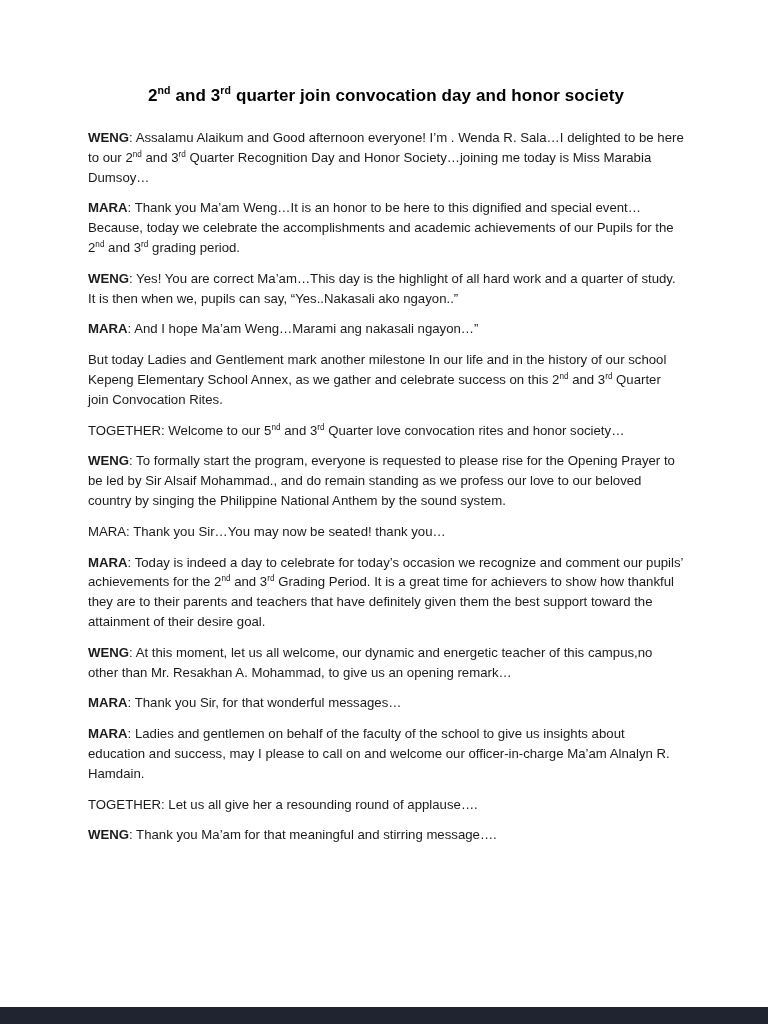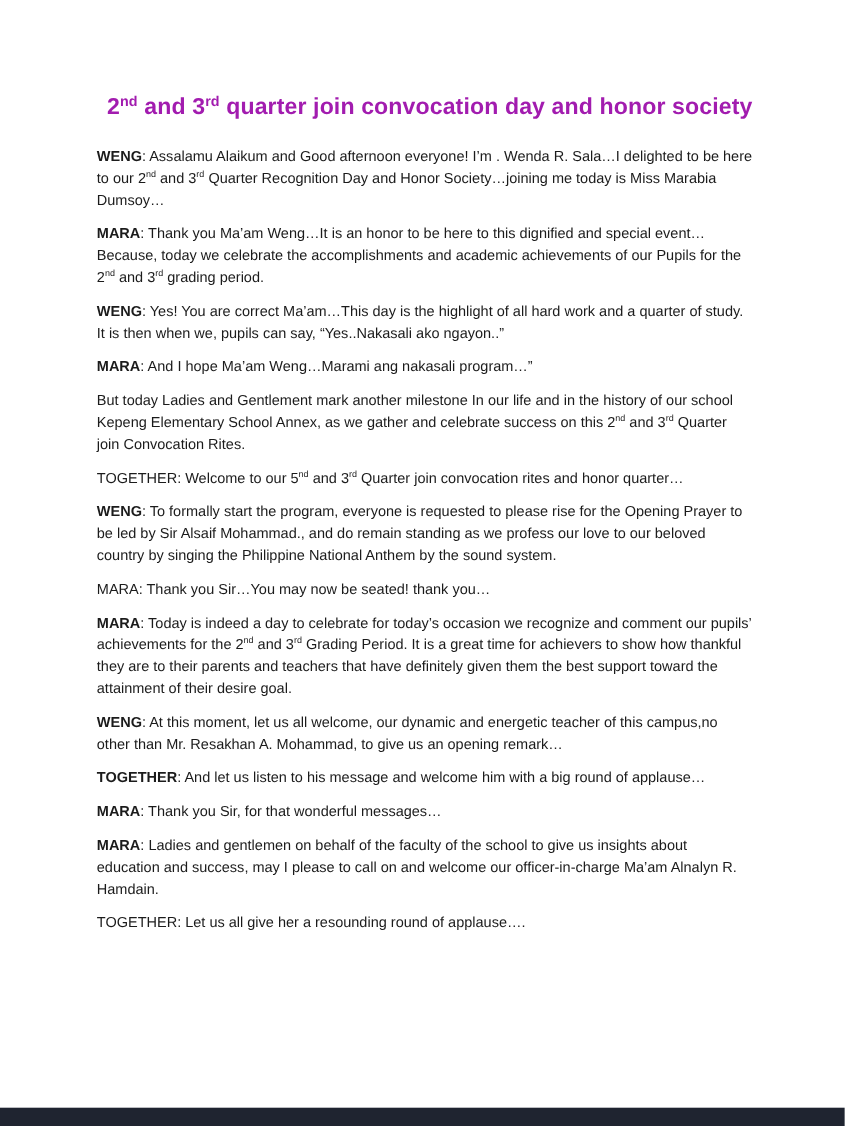--- a/index.html
+++ b/index.html
@@ -10,24 +10,24 @@
     font-family: "Liberation Sans", sans-serif;
     color: #1b1b1b;
     position: relative;
     overflow: hidden;
   }
   .page {
     padding: 86px 84px 0 88px;
     box-sizing: border-box;
   }
   .doc-title {
-    font-size: 21px;
+    font-size: 17px;
     font-weight: 700;
-    text-align: right;
-    color: #a21caf;
+    text-align: center;
+    color: #000000;
     margin: 0 0 22px 0;
     letter-spacing: 0.1px;
   }
   .doc-body .para {
     font-size: 13.2px;
     line-height: 1.5;
     margin: 0 0 11px 0;
     color: #1b1b1b;
     text-align: left;
   }
@@ -47,27 +47,27 @@
 </style>
 </head>
 <body>
 
 <div class="page">
   <h1 class="doc-title"><span>2</span><sup>nd</sup><span> and 3</span><sup>rd</sup><span> quarter join convocation day and honor society</span></h1>
   <div class="doc-body">
       <p class="para"><span class="b">WENG</span><span>: Assalamu Alaikum and Good afternoon everyone! I’m . Wenda R. Sala…I delighted to be here to our 2</span><sup>nd</sup><span> and 3</span><sup>rd</sup><span> Quarter Recognition Day and Honor Society…joining me today is Miss Marabia  Dumsoy…</span></p>
       <p class="para"><span class="b">MARA</span><span>: Thank you Ma’am Weng…It is an honor to be here to this dignified and special event…Because, today we celebrate the accomplishments and academic achievements of our Pupils for the 2</span><sup>nd</sup><span> and 3</span><sup>rd</sup><span> grading period.</span></p>
       <p class="para"><span class="b">WENG</span><span>: Yes! You are correct Ma’am…This day is the highlight of all hard work and a quarter of study. It is then when we, pupils can say, “Yes..Nakasali ako ngayon..”</span></p>
-      <p class="para"><span class="b">MARA</span><span>: And I hope Ma’am Weng…Marami ang nakasali program…”</span></p>
+      <p class="para"><span class="b">MARA</span><span>: And I hope Ma’am Weng…Marami ang nakasali ngayon…”</span></p>
       <p class="para"><span>But today Ladies and Gentlement mark another milestone In our life and in the history of our school Kepeng Elementary School Annex, as we gather and celebrate success on this 2</span><sup>nd</sup><span> and 3</span><sup>rd</sup><span> Quarter join Convocation Rites.</span></p>
-      <p class="para"><span>TOGETHER: Welcome to our 5</span><sup>nd</sup><span> and 3</span><sup>rd</sup><span> Quarter join convocation rites and honor quarter…</span></p>
+      <p class="para"><span>TOGETHER: Welcome to our 5</span><sup>nd</sup><span> and 3</span><sup>rd</sup><span> Quarter love convocation rites and honor society…</span></p>
       <p class="para"><span class="b">WENG</span><span>: To formally start the program, everyone is requested to please rise for the Opening Prayer to be led by Sir Alsaif Mohammad., and do remain standing as we profess our love to our beloved country by singing the Philippine National Anthem by the sound system.</span></p>
       <p class="para"><span>MARA: Thank you Sir…You may now be seated! thank you…</span></p>
       <p class="para"><span class="b">MARA</span><span>: Today is indeed a day to celebrate for today’s occasion we recognize and comment our pupils’ achievements for the 2</span><sup>nd</sup><span> and 3</span><sup>rd</sup><span> Grading Period. It is a great time for achievers to show how thankful they are to their parents and teachers that have definitely given them the best support toward the attainment of their desire goal.</span></p>
       <p class="para"><span class="b">WENG</span><span>: At this moment, let us all welcome, our dynamic and energetic teacher of this campus,no other than Mr. Resakhan A. Mohammad, to give us an opening remark…</span></p>
-      <p class="para"><span class="b">TOGETHER</span><span>: And let us listen to his message and welcome him with a big round of applause…</span></p>
       <p class="para"><span class="b">MARA</span><span>: Thank you Sir, for that wonderful messages…</span></p>
       <p class="para"><span class="b">MARA</span><span>: Ladies and gentlemen on behalf of the faculty of the school to give us insights about education and success, may I please to call on and welcome our officer-in-charge Ma’am Alnalyn R. Hamdain.</span></p>
       <p class="para"><span>TOGETHER: Let us all give her a resounding round of applause….</span></p>
+      <p class="para"><span class="b">WENG</span><span>: Thank you Ma’am  for that meaningful and stirring message….</span></p>
     </div>
 </div>
 
 <div class="footer-bar" style="background: rgb(31, 36, 48);"></div>
 
 </body></html>

